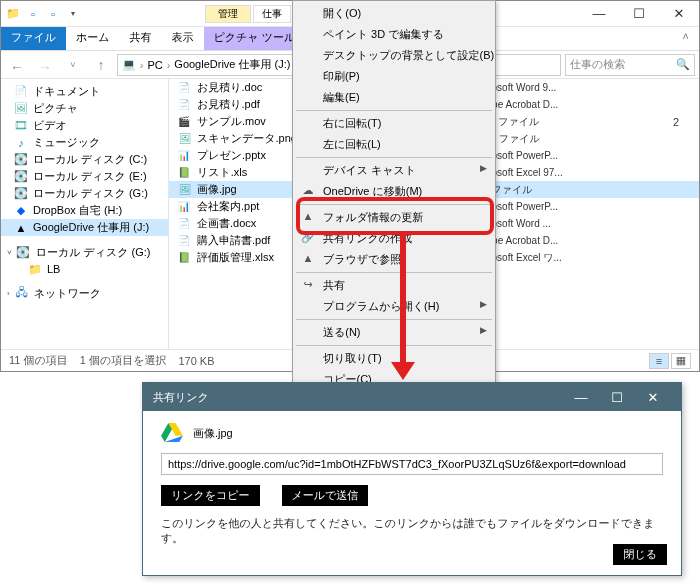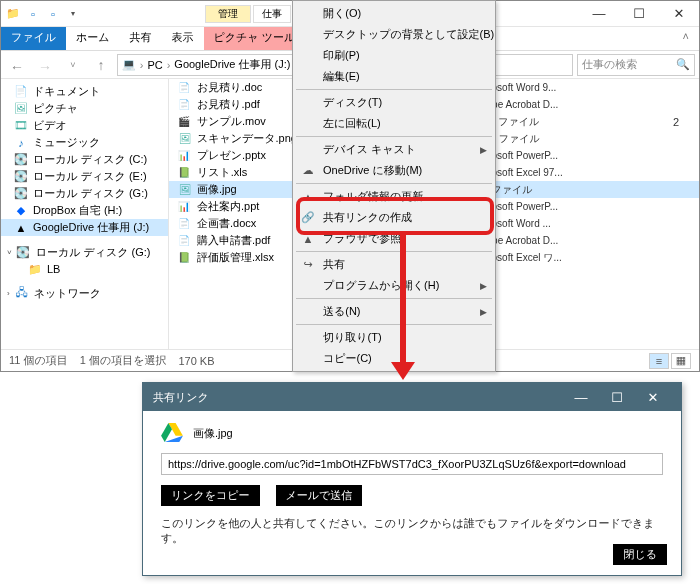--- a/index.html
+++ b/index.html
@@ -9,28 +9,28 @@
 .qat{display:flex;align-items:center;gap:4px;padding:0 4px}
 .qat-icon{width:16px;height:16px;display:flex;align-items:center;justify-content:center}
 .tb-spacer{flex:1}
 .tb-mgmt{background:#fff2b8;border:1px solid #ddd;padding:1px 12px;font-size:10px}
 .tb-job{border:1px solid #ddd;padding:1px 8px;margin-left:2px;font-size:10px}
 .winbtns{display:flex}
 .winbtn{width:40px;height:26px;display:flex;align-items:center;justify-content:center;font-size:13px;color:#333}
 .ribbon{height:24px;display:flex;align-items:stretch;border-bottom:1px solid #ddd}
 .ribtab{padding:3px 10px;font-size:11px}
 .ribtab.file{background:#1979ca;color:#fff}
-.ribtab.tool{background:#fca5a5}
+.ribtab.tool{background:#c4b5fd}
 .ribup{margin-left:auto;padding:3px 10px;color:#777}
 .addrbar{height:28px;display:flex;align-items:center;padding:2px 4px;gap:4px;border-bottom:1px solid #e5e5e5}
 .navbtn{width:24px;height:24px;display:flex;align-items:center;justify-content:center;color:#888;font-size:14px}
 .breadcrumb{flex:1;height:22px;border:1px solid #ccc;display:flex;align-items:center;padding:0 4px;gap:2px;overflow:hidden}
 .bc-seg{white-space:nowrap}
 .bc-sep{color:#888;padding:0 2px}
-.search{width:118px;height:22px;border:1px solid #ccc;display:flex;align-items:center;padding:0 4px;color:#888}
+.search{width:130px;height:22px;border:1px solid #ccc;display:flex;align-items:center;padding:0 4px;color:#888}
 .body{display:flex;height:calc(100% - 26px - 24px - 28px - 22px)}
 .nav{width:168px;border-right:1px solid #e5e5e5;padding:4px 0;overflow:hidden}
 .nav-item{display:flex;align-items:center;gap:4px;padding:1px 4px 1px 12px;white-space:nowrap}
 .nav-item.lv2{padding-left:26px}
 .nav-item.sel{background:#cce8ff}
 .nav-sep{height:8px}
 .ni-icon{width:16px;height:14px;display:inline-flex;align-items:center;justify-content:center;font-size:11px}
 .filepane{flex:1;display:flex;flex-direction:column}
 .cols{display:flex;border-bottom:1px solid #e5e5e5;padding:2px 0}
 .col-name{width:300px;padding-left:8px;color:#555}
@@ -42,38 +42,38 @@
 .frow .ft{width:110px;white-space:nowrap;overflow:hidden;color:#333}
 .frow .fs{flex:1;color:#333;text-align:right;padding-right:20px}
 .fi{width:16px;height:14px;display:inline-flex;align-items:center;justify-content:center;font-size:10px}
 .fn{width:280px;white-space:nowrap}
 .status{height:22px;border-top:1px solid #e5e5e5;display:flex;align-items:center;padding:0 8px;gap:12px;color:#555;font-size:10px}
 .status .views{margin-left:auto;display:flex;gap:2px}
 .vbtn{width:20px;height:16px;border:1px solid #ccc;display:flex;align-items:center;justify-content:center}
 .vbtn.sel{background:#cce8ff}
 
 .ctxmenu{position:absolute;left:292px;top:0;width:204px;background:#f0f0f0;border:1px solid #a0a0a0;box-shadow:2px 2px 4px rgba(0,0,0,.2);padding:2px}
-.cmi{display:flex;align-items:center;padding:3px 18px 3px 28px;position:relative;white-space:nowrap}
+.cmi{display:flex;padding:3px 18px 3px 28px;position:relative;white-space:nowrap}
 .cmi .arr{position:absolute;right:6px;font-size:9px;color:#555}
 .cmi .cic{position:absolute;left:5px;width:16px;text-align:center;font-size:11px;color:#555}
 .cmsep{height:1px;background:#c0c0c0;margin:2px 1px}
 .redbox{position:absolute;left:296px;top:197px;width:198px;height:38px;border:4px solid #e02020;border-radius:8px;pointer-events:none}
 .redarrow{position:absolute;left:397px;top:232px;width:12px;height:150px;pointer-events:none}
 .redarrow .shaft{position:absolute;left:3px;top:0;width:6px;height:135px;background:#e02020}
 .redarrow .head{position:absolute;left:-6px;top:130px;width:0;height:0;border-left:12px solid transparent;border-right:12px solid transparent;border-top:18px solid #e02020}
 
 .dialog{position:absolute;left:142px;top:382px;width:540px;height:194px;background:#fff;border:1px solid #4a6a7a;box-shadow:2px 2px 6px rgba(0,0,0,.25)}
 .dlg-title{height:28px;background:#4a6a7a;color:#fff;display:flex;align-items:center;padding:0 10px}
 .dlg-title .sp{flex:1}
 .dlg-title .wb{width:36px;text-align:center;font-size:13px}
 .dlg-body{padding:12px 18px}
 .dlg-file{display:flex;align-items:center;gap:10px;margin-bottom:10px}
 .drive-ico{width:22px;height:20px}
 .urlbox{border:1px solid #bbb;padding:4px 6px;font-size:11px;margin-bottom:10px;white-space:nowrap;overflow:hidden}
-.dlg-btns{display:flex;gap:16px;margin-bottom:10px}
+.dlg-btns{display:flex;gap:22px;margin-bottom:10px}
 .blkbtn{background:#000;color:#fff;padding:3px 10px;font-size:11px}
 .dlg-msg{font-size:11px;color:#222}
 .dlg-close{position:absolute;right:14px;bottom:10px}
 .col-type,.ft{font-size:10px}
 </style>
 </head>
 <body>
 
 <div class="explorer">
   <div class="titlebar">
@@ -260,31 +260,34 @@
       <div class="vbtn">▦</div>
     </div>
   </div>
 </div>
 
 <div class="ctxmenu" id="ctxmenu">
     <div class="cmi">
       <span>開く(O)</span>
     </div>
     <div class="cmi">
+      <span>ペイント 3D で編集する</span>
+    </div>
+    <div class="cmi">
       <span>デスクトップの背景として設定(B)</span>
     </div>
     <div class="cmi">
       <span>印刷(P)</span>
     </div>
     <div class="cmi">
       <span>編集(E)</span>
     </div>
     <div class="cmsep"></div>
     <div class="cmi">
-      <span>ディスク(T)</span>
+      <span>右に回転(T)</span>
     </div>
     <div class="cmi">
       <span>左に回転(L)</span>
     </div>
     <div class="cmsep"></div>
     <div class="cmi">
       <span>デバイス キャスト</span>
       <span class="arr">▶</span>
     </div>
     <div class="cmi">

